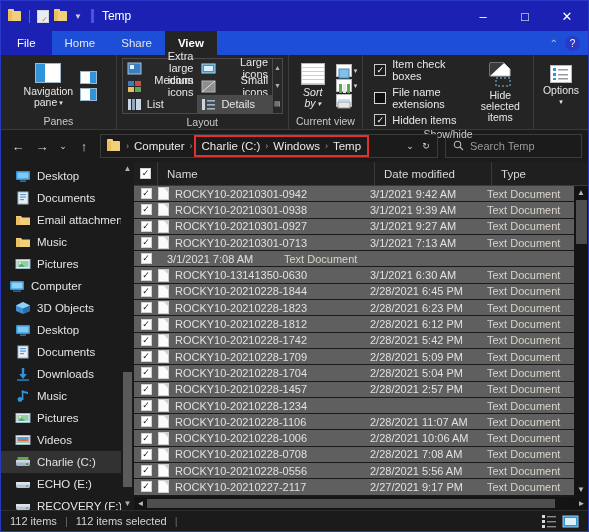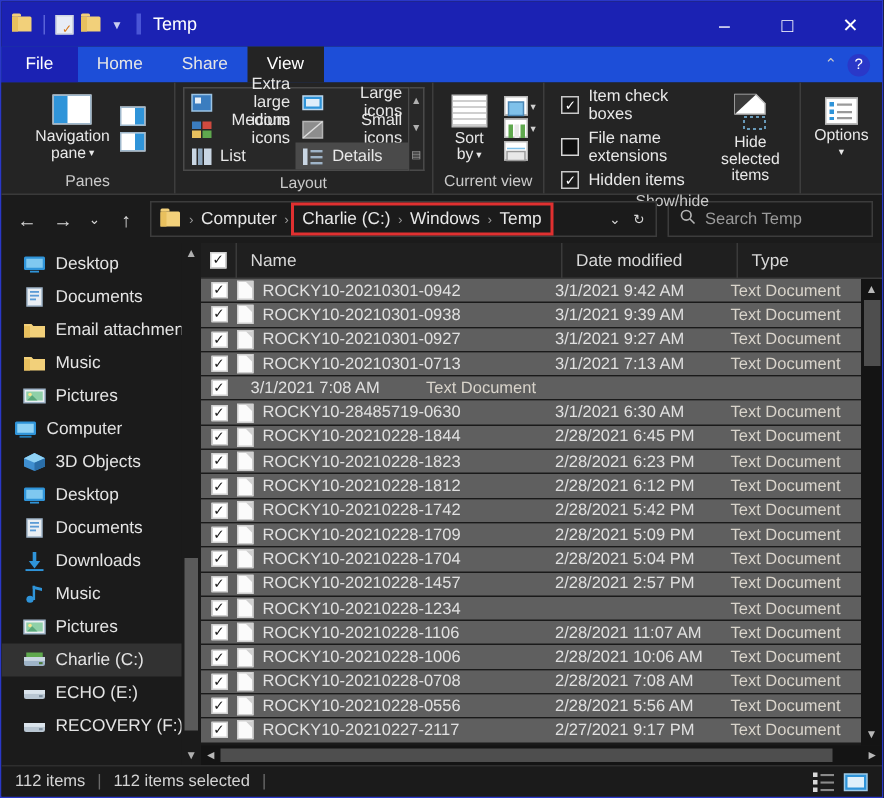--- a/index.html
+++ b/index.html
@@ -63,21 +63,21 @@
   
   .tabstrip {
     height: 24px; background: #1d4ed8; display: flex; align-items: stretch;
     flex: 0 0 24px;
   }
   .tab {
     padding: 0 13px; display: flex; align-items: center;
     font-size: 11.5px; color: #e6e6e6;
   }
   .tab.file { background: #1b22b3; color: #fff; padding: 0 16px; }
-  .tab.active { background: #242424; color: #ffffff; }
+  .tab.active { background: #242424; color: #ffffff; font-weight: bold; }
   .tab-right { margin-left: auto; display: flex; align-items: center; gap: 7px; padding-right: 8px; }
   .chev-up { color: #c9c9c9; font-size: 10px; }
   .help-ico {
     width: 15px; height: 15px; border-radius: 50%; background: #2a38c8;
     color: #fff; font-size: 10px; display: flex;
     align-items: center; justify-content: center;
   }
 
   
   .ribbon {
@@ -396,21 +396,21 @@
           <span>▲</span>
           <span>▼</span>
           <span>▤</span>
         </div>
       </div>
       <div class="rgroup-label">Layout</div>
     </div>
 
     <div class="rgroup" style="width:78px;">
       <div class="rgroup-body" style="justify-content:center;">
-        <div class="big-btn" style="width:38px;">
+        <div class="big-btn" style="width:38px;font-style:italic;">
           <span class="sortby-ico"></span>
           <span>Sort</span>
           <span style="display:flex;gap:2px;align-items:center;">
             <span>by</span>
             <span style="font-size:7px;">▾</span>
           </span>
         </div>
         <div class="cv-mini">
           <span class="cv-item">
             <span class="cv-box"><svg width="14" height="11">
@@ -621,20 +621,29 @@
           </div>
           <div class="nav-item">
             <span class="nav-ico"><svg width="16" height="14" viewBox="0 0 16 14">
                 <rect x="1" y="2.5" width="14" height="9" fill="#e9eef3" stroke="#9fb4c8"></rect>
                 <rect x="2.5" y="4" width="11" height="6" fill="#8fd0a8"></rect>
                 <circle cx="5" cy="6" r="1.2" fill="#f5e58a"></circle>
                 <polygon points="3,10 6.5,6.5 10,10" fill="#5aa87a"></polygon>
               </svg></span>
             <span>Pictures</span>
           </div>
+          <div class="nav-item">
+            <span class="nav-ico"><svg width="16" height="14" viewBox="0 0 16 14">
+                <rect x="1" y="2.5" width="14" height="9" fill="#e9eef3" stroke="#9fb4c8"></rect>
+                <rect x="2.5" y="4" width="11" height="6" fill="#d86a4a"></rect>
+                <rect x="2.5" y="4" width="11" height="2" fill="#5b9bd5"></rect>
+                <rect x="2.5" y="8" width="11" height="2" fill="#8fd0a8"></rect>
+              </svg></span>
+            <span>Videos</span>
+          </div>
           <div class="nav-item sel">
             <span class="nav-ico"><svg width="16" height="14" viewBox="0 0 16 14">
                 <rect x="1" y="5" width="14" height="6" rx="1.4" fill="#9fb4c8"></rect>
                 <rect x="1" y="5" width="14" height="2.6" fill="#c8d6e2"></rect>
                 <rect x="2.5" y="2" width="11" height="3" fill="#5fa84e"></rect>
                 <rect x="11" y="8.4" width="2.4" height="1.4" fill="#4a7a3a"></rect>
               </svg></span>
             <span>Charlie (C:)</span>
           </div>
           <div class="nav-item">
@@ -723,21 +732,21 @@
               </div>
               <div class="cell c-date">3/1/2021 7:08 AM</div>
               <div class="cell c-type">Text Document</div>
             </div>
             <div class="row">
               <div class="cell c-chk">
                 <span class="rowchk">✓</span>
               </div>
               <div class="cell c-name">
                 <span class="doc-ico"></span>
-                <span>ROCKY10-28485719-0630</span>
+                <span>ROCKY10-13141350-0630</span>
               </div>
               <div class="cell c-date">3/1/2021 6:30 AM</div>
               <div class="cell c-type">Text Document</div>
             </div>
             <div class="row">
               <div class="cell c-chk">
                 <span class="rowchk">✓</span>
               </div>
               <div class="cell c-name">
                 <span class="doc-ico"></span>

